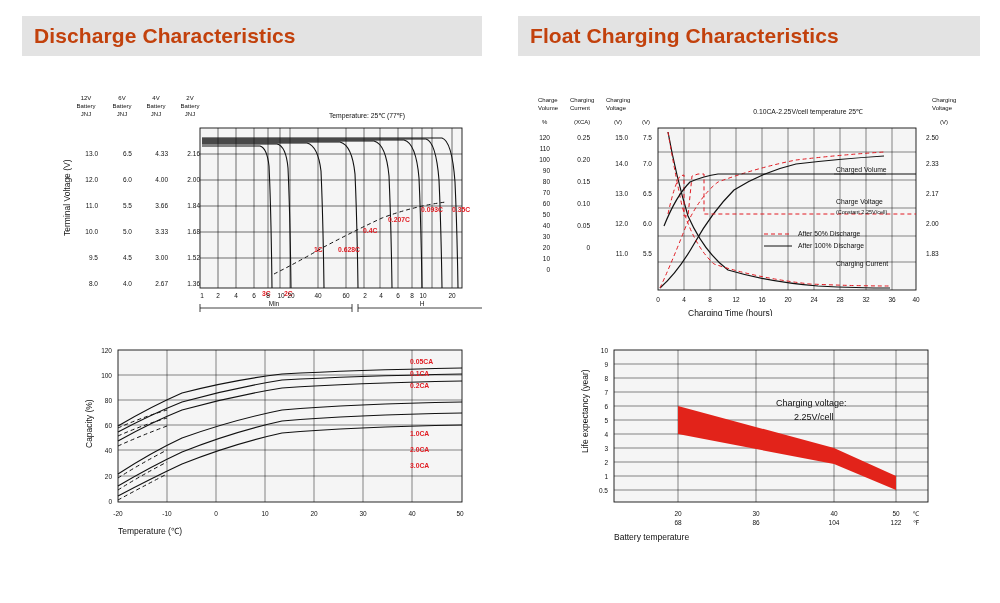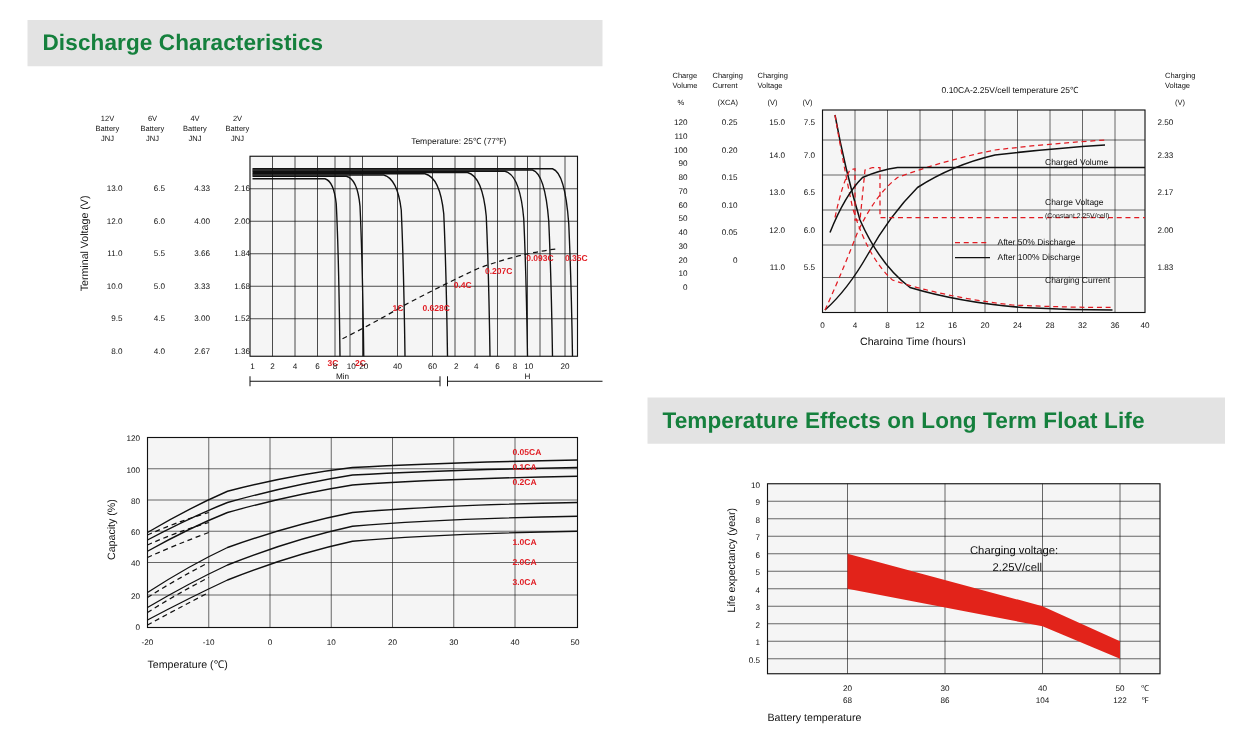--- a/index.html
+++ b/index.html
@@ -4,21 +4,21 @@
 <style>
   html,body{margin:0;padding:0;}
   body{
     width:1000px;height:603px;background:#ffffff;
     font-family:"Liberation Sans", sans-serif;
     color:#111;overflow:hidden;
   }
   .page{position:relative;width:1000px;height:603px;}
   .panel{position:absolute;}
   .panel-title{
-    background:#e3e3e3;color:#15803d;font-weight:bold;font-size:18px;
+    background:#e3e3e3;color:#c2410c;font-weight:bold;font-size:21px;
     padding:8px 10px 8px 12px;letter-spacing:0.1px;
   }
   .plotwrap{position:relative;}
   svg{display:block;}
   text{font-family:"Liberation Sans", sans-serif;}
   .tick{font-size:6.5px;fill:#111;}
   .axlabel{font-size:8.5px;fill:#111;}
   .hdr{font-size:6px;fill:#111;}
   .redtxt{font-size:6.8px;fill:#e11b22;font-weight:bold;}
   .blk{font-size:6.8px;fill:#111;}
@@ -161,20 +161,21 @@
         <text class="tick" x="252" y="250" text-anchor="middle" fill="#111">Min</text>
         <text class="tick" x="400" y="250" text-anchor="middle" fill="#111">H</text>
 
         <text class="axlabel" transform="translate(48,180) rotate(-90)">Terminal Voltage (V)</text>
         <text class="axlabel" x="178" y="272">Discharge Time</text>
       </svg>
     </div>
   </div>
 
   <div class="panel" style="left:518px;top:16px;width:462px;">
+    <div class="panel-title">Float Charging Characteristics</div>
     <div class="plotwrap">
       <svg width="462" height="260" viewBox="0 0 462 260">
 
         <g class="hdr">
           <text x="20" y="46">Charge</text>
           <text x="20" y="54">Volume</text>
           <text x="52" y="46">Charging</text>
           <text x="52" y="54">Current</text>
           <text x="88" y="46">Charging</text>
           <text x="88" y="54">Voltage</text>
@@ -359,21 +360,20 @@
           <text x="388" y="150">3.0CA</text>
         </g>
 
         <text class="axlabel" transform="translate(70,130) rotate(-90)">Capacity (%)</text>
         <text class="axlabel" x="96" y="216">Temperature (℃)</text>
       </svg>
     </div>
   </div>
 
   <div class="panel" style="left:518px;top:318px;width:462px;">
-    <div class="panel-title">Temperature Effects on Long Term Float Life</div>
     <div class="plotwrap">
       <svg width="462" height="230" viewBox="0 0 462 230">
         <rect x="96" y="32" width="314" height="152" fill="#f5f5f5" stroke="#111" stroke-width="0.9"></rect>
         <g stroke="#111" stroke-width="0.5">
           <line x1="96" y1="46" x2="410" y2="46"></line>
           <line x1="96" y1="60" x2="410" y2="60"></line>
           <line x1="96" y1="74" x2="410" y2="74"></line>
           <line x1="96" y1="88" x2="410" y2="88"></line>
           <line x1="96" y1="102" x2="410" y2="102"></line>
           <line x1="96" y1="116" x2="410" y2="116"></line>

